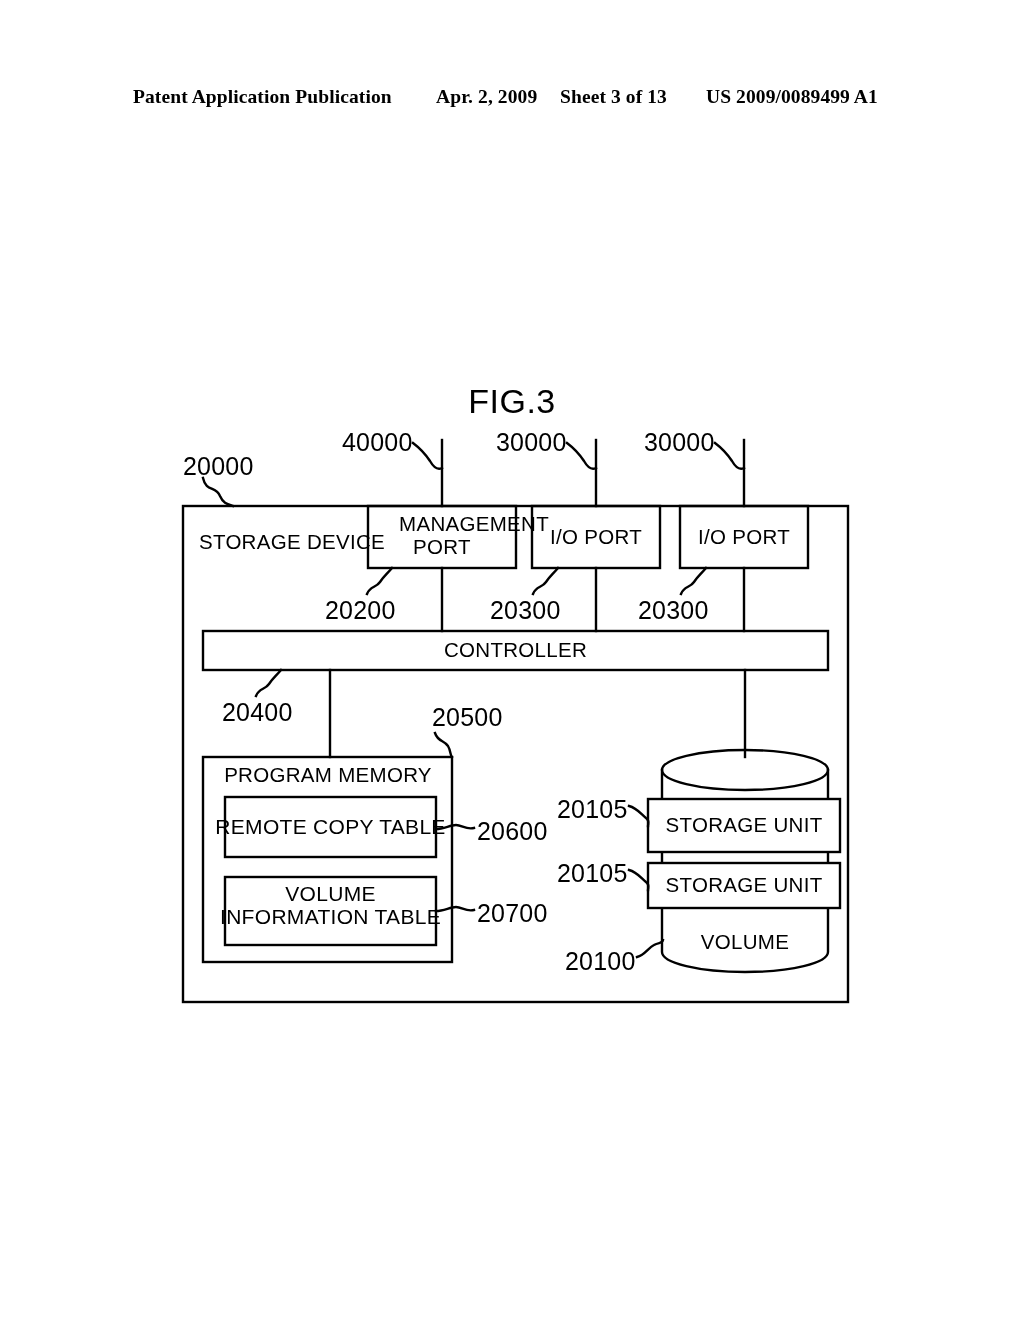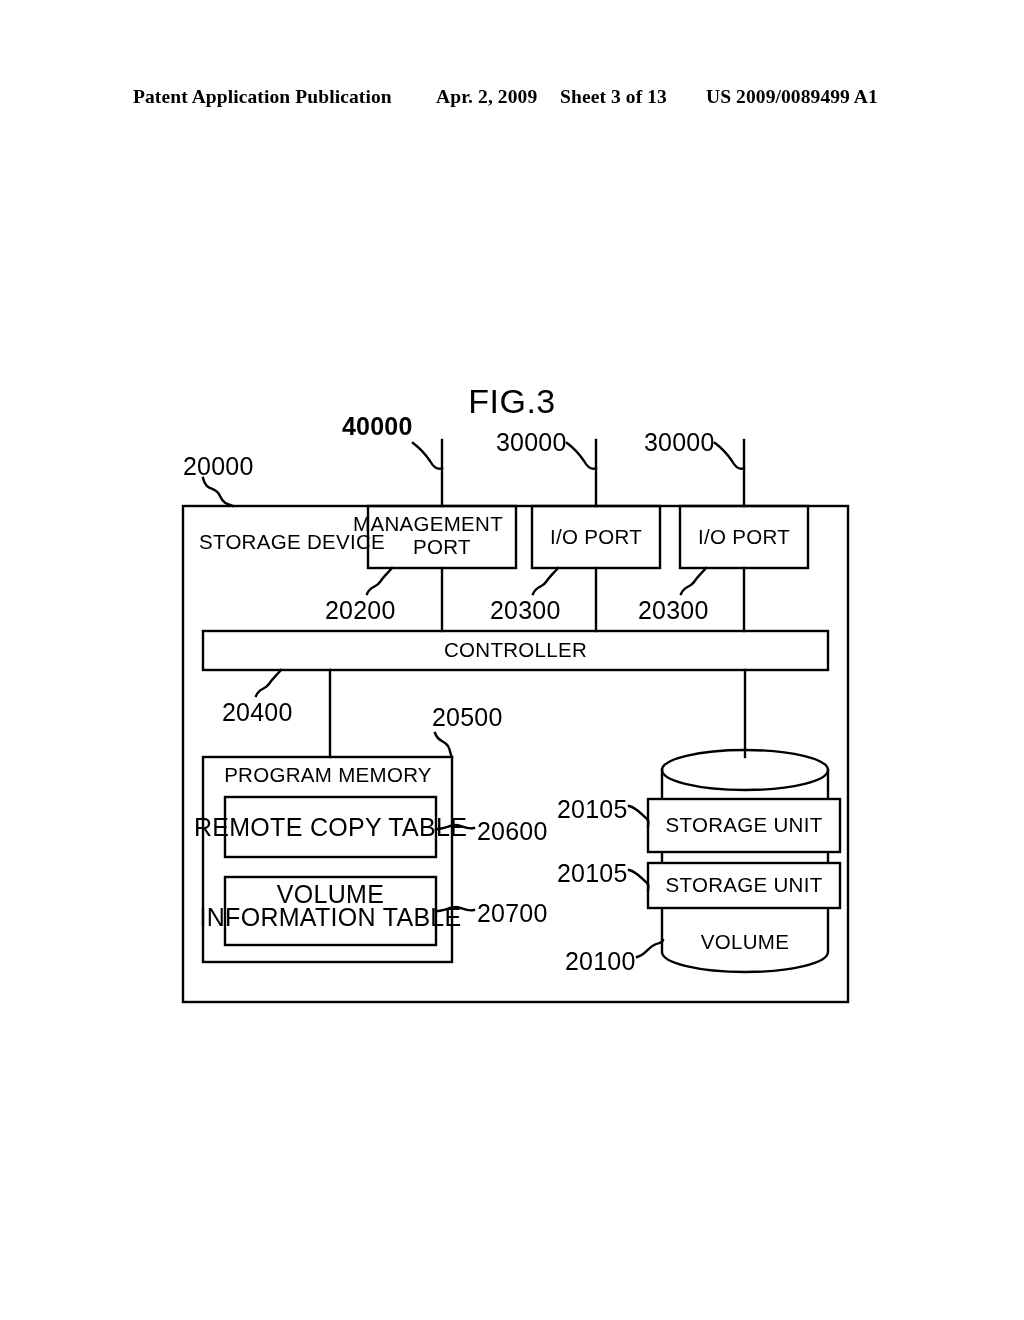--- a/index.html
+++ b/index.html
@@ -67,21 +67,21 @@
   }
   .ref {                    
     font-size: 25px;
     letter-spacing: 0.2px;
   }
   .boxlabel {               
     font-size: 20.5px;
     letter-spacing: 0.3px;
     text-align: center;
   }
-  .boxlabel.small { font-size: 25px; }
+  .boxlabel.small { font-size: 21px; }
   .centered {
     display: flex;
     align-items: center;
     justify-content: center;
     text-align: center;
   }
 </style>
 </head>
 <body>
 
@@ -152,41 +152,41 @@
 
     <path d="M629,806 C637,808 641,814 646,818 C650,821 648,824 648,826"></path>
 
     <path d="M629,870 C637,872 641,878 646,882 C650,885 648,888 648,890"></path>
 
     <path d="M637,957 C645,955 648,948 654,945 C659,942 662,944 663,940"></path>
   </g>
 </svg>
 
 <div class="txt ref" style="left:183px; top:452px;">20000</div>
-<div class="txt ref" style="left:342px; top:412px;font-weight:bold;">40000</div>
+<div class="txt ref" style="left:342px; top:428px;">40000</div>
 <div class="txt ref" style="left:496px; top:428px;">30000</div>
 <div class="txt ref" style="left:644px; top:428px;">30000</div>
 
 <div class="txt ref" style="left:325px; top:596px;">20200</div>
 <div class="txt ref" style="left:490px; top:596px;">20300</div>
 <div class="txt ref" style="left:638px; top:596px;">20300</div>
 
 <div class="txt ref" style="left:222px; top:698px;">20400</div>
 <div class="txt ref" style="left:432px; top:703px;">20500</div>
 
 <div class="txt ref" style="left:477px; top:817px;">20600</div>
 <div class="txt ref" style="left:477px; top:899px;">20700</div>
 
 <div class="txt ref" style="left:557px; top:795px;">20105</div>
 <div class="txt ref" style="left:557px; top:859px;">20105</div>
 <div class="txt ref" style="left:565px; top:947px;">20100</div>
 
 <div class="txt boxlabel centered" style="left:186px; top:520px; width:212px; height:44px;">STORAGE DEVICE</div>
 
-<div class="txt boxlabel centered" style="left:354px; top:512px; width:148px; height:24px;">MANAGEMENT</div>
+<div class="txt boxlabel centered" style="left:368px; top:512px; width:148px; height:24px;padding-left:32px;">MANAGEMENT</div>
 <div class="txt boxlabel centered" style="left:368px; top:535px; width:148px; height:24px;">PORT</div>
 
 <div class="txt boxlabel centered" style="left:532px; top:506px; width:128px; height:62px;">I/O PORT</div>
 <div class="txt boxlabel centered" style="left:680px; top:506px; width:128px; height:62px;">I/O PORT</div>
 
 <div class="txt boxlabel centered" style="left:203px; top:631px; width:625px; height:39px;">CONTROLLER</div>
 
 <div class="txt boxlabel centered" style="left:203px; top:760px; width:250px; height:30px;">PROGRAM MEMORY</div>
 
 <div class="txt boxlabel small centered" style="left:225px; top:797px; width:211px; height:60px;">REMOTE COPY TABLE</div>

